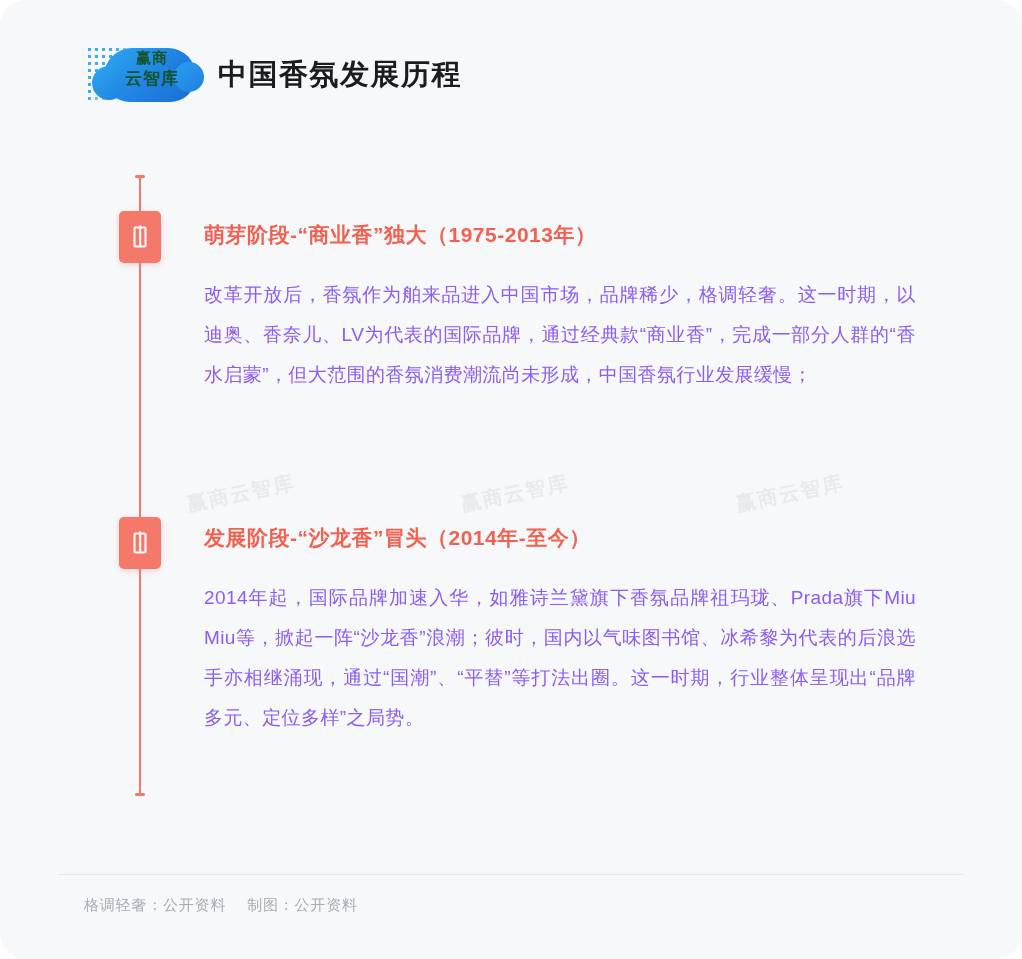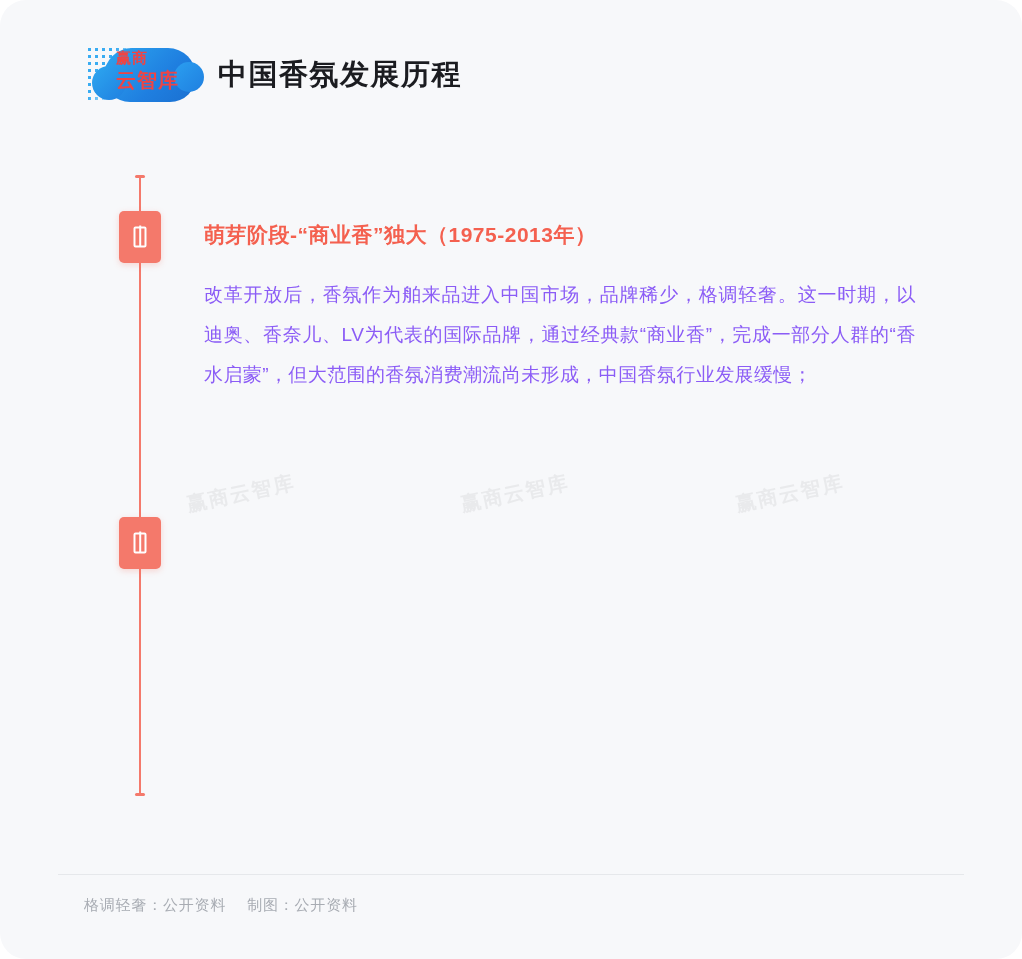--- a/index.html
+++ b/index.html
@@ -80,32 +80,33 @@
     background-size: 7px 7px;
     opacity: .95;
     -webkit-mask-image: linear-gradient(120deg, #000 40%, rgba(0,0,0,0) 78%);
     mask-image: linear-gradient(120deg, #000 40%, rgba(0,0,0,0) 78%);
   }
   .logo-text {
     position: absolute;
     left: 30px;
     top: 10px;
     width: 72px;
-    color: #ef4444;
+    color: #14532d;
     line-height: 1.12;
+    text-align: center;
     z-index: 3;
   }
   .logo-text .l1 {
     font-size: 15px;
     font-weight: bold;
     letter-spacing: 1px;
     display: block;
   }
   .logo-text .l2 {
-    font-size: 20px;
+    font-size: 17px;
     font-weight: bold;
     letter-spacing: 1px;
     display: block;
     margin-top: 2px;
   }
   .title {
     margin-left: 20px;
     font-size: 29px;
     font-weight: bold;
     color: #1b1c20;
@@ -262,20 +263,24 @@
 
   <div class="wm w1">赢商云智库</div>
   <div class="wm w2">赢商云智库</div>
   <div class="wm w3">赢商云智库</div>
 
   <div class="section s1">
     <h2 class="sec-title">萌芽阶段-“商业香”独大（1975-2013年）</h2>
     <p class="sec-body">改革开放后，香氛作为舶来品进入中国市场，品牌稀少，格调轻奢。这一时期，以迪奥、香奈儿、LV为代表的国际品牌，通过经典款“商业香”，完成一部分人群的“香水启蒙”，但大范围的香氛消费潮流尚未形成，中国香氛行业发展缓慢；</p>
   </div>
 
+  <div class="section s2">
+    <h2 class="sec-title">发展阶段-“沙龙香”冒头（2014年-至今）</h2>
+    <p class="sec-body">2014年起，国际品牌加速入华，如雅诗兰黛旗下香氛品牌祖玛珑、Prada旗下Miu Miu等，掀起一阵“沙龙香”浪潮；彼时，国内以气味图书馆、冰希黎为代表的后浪选手亦相继涌现，通过“国潮”、“平替”等打法出圈。这一时期，行业整体呈现出“品牌多元、定位多样”之局势。</p>
+  </div>
 
   <div class="footer-rule"></div>
   <div class="footer">
     <span>格调轻奢：公开资料</span>
     <span>制图：公开资料</span>
   </div>
 
 </div>
 
 </body></html>

